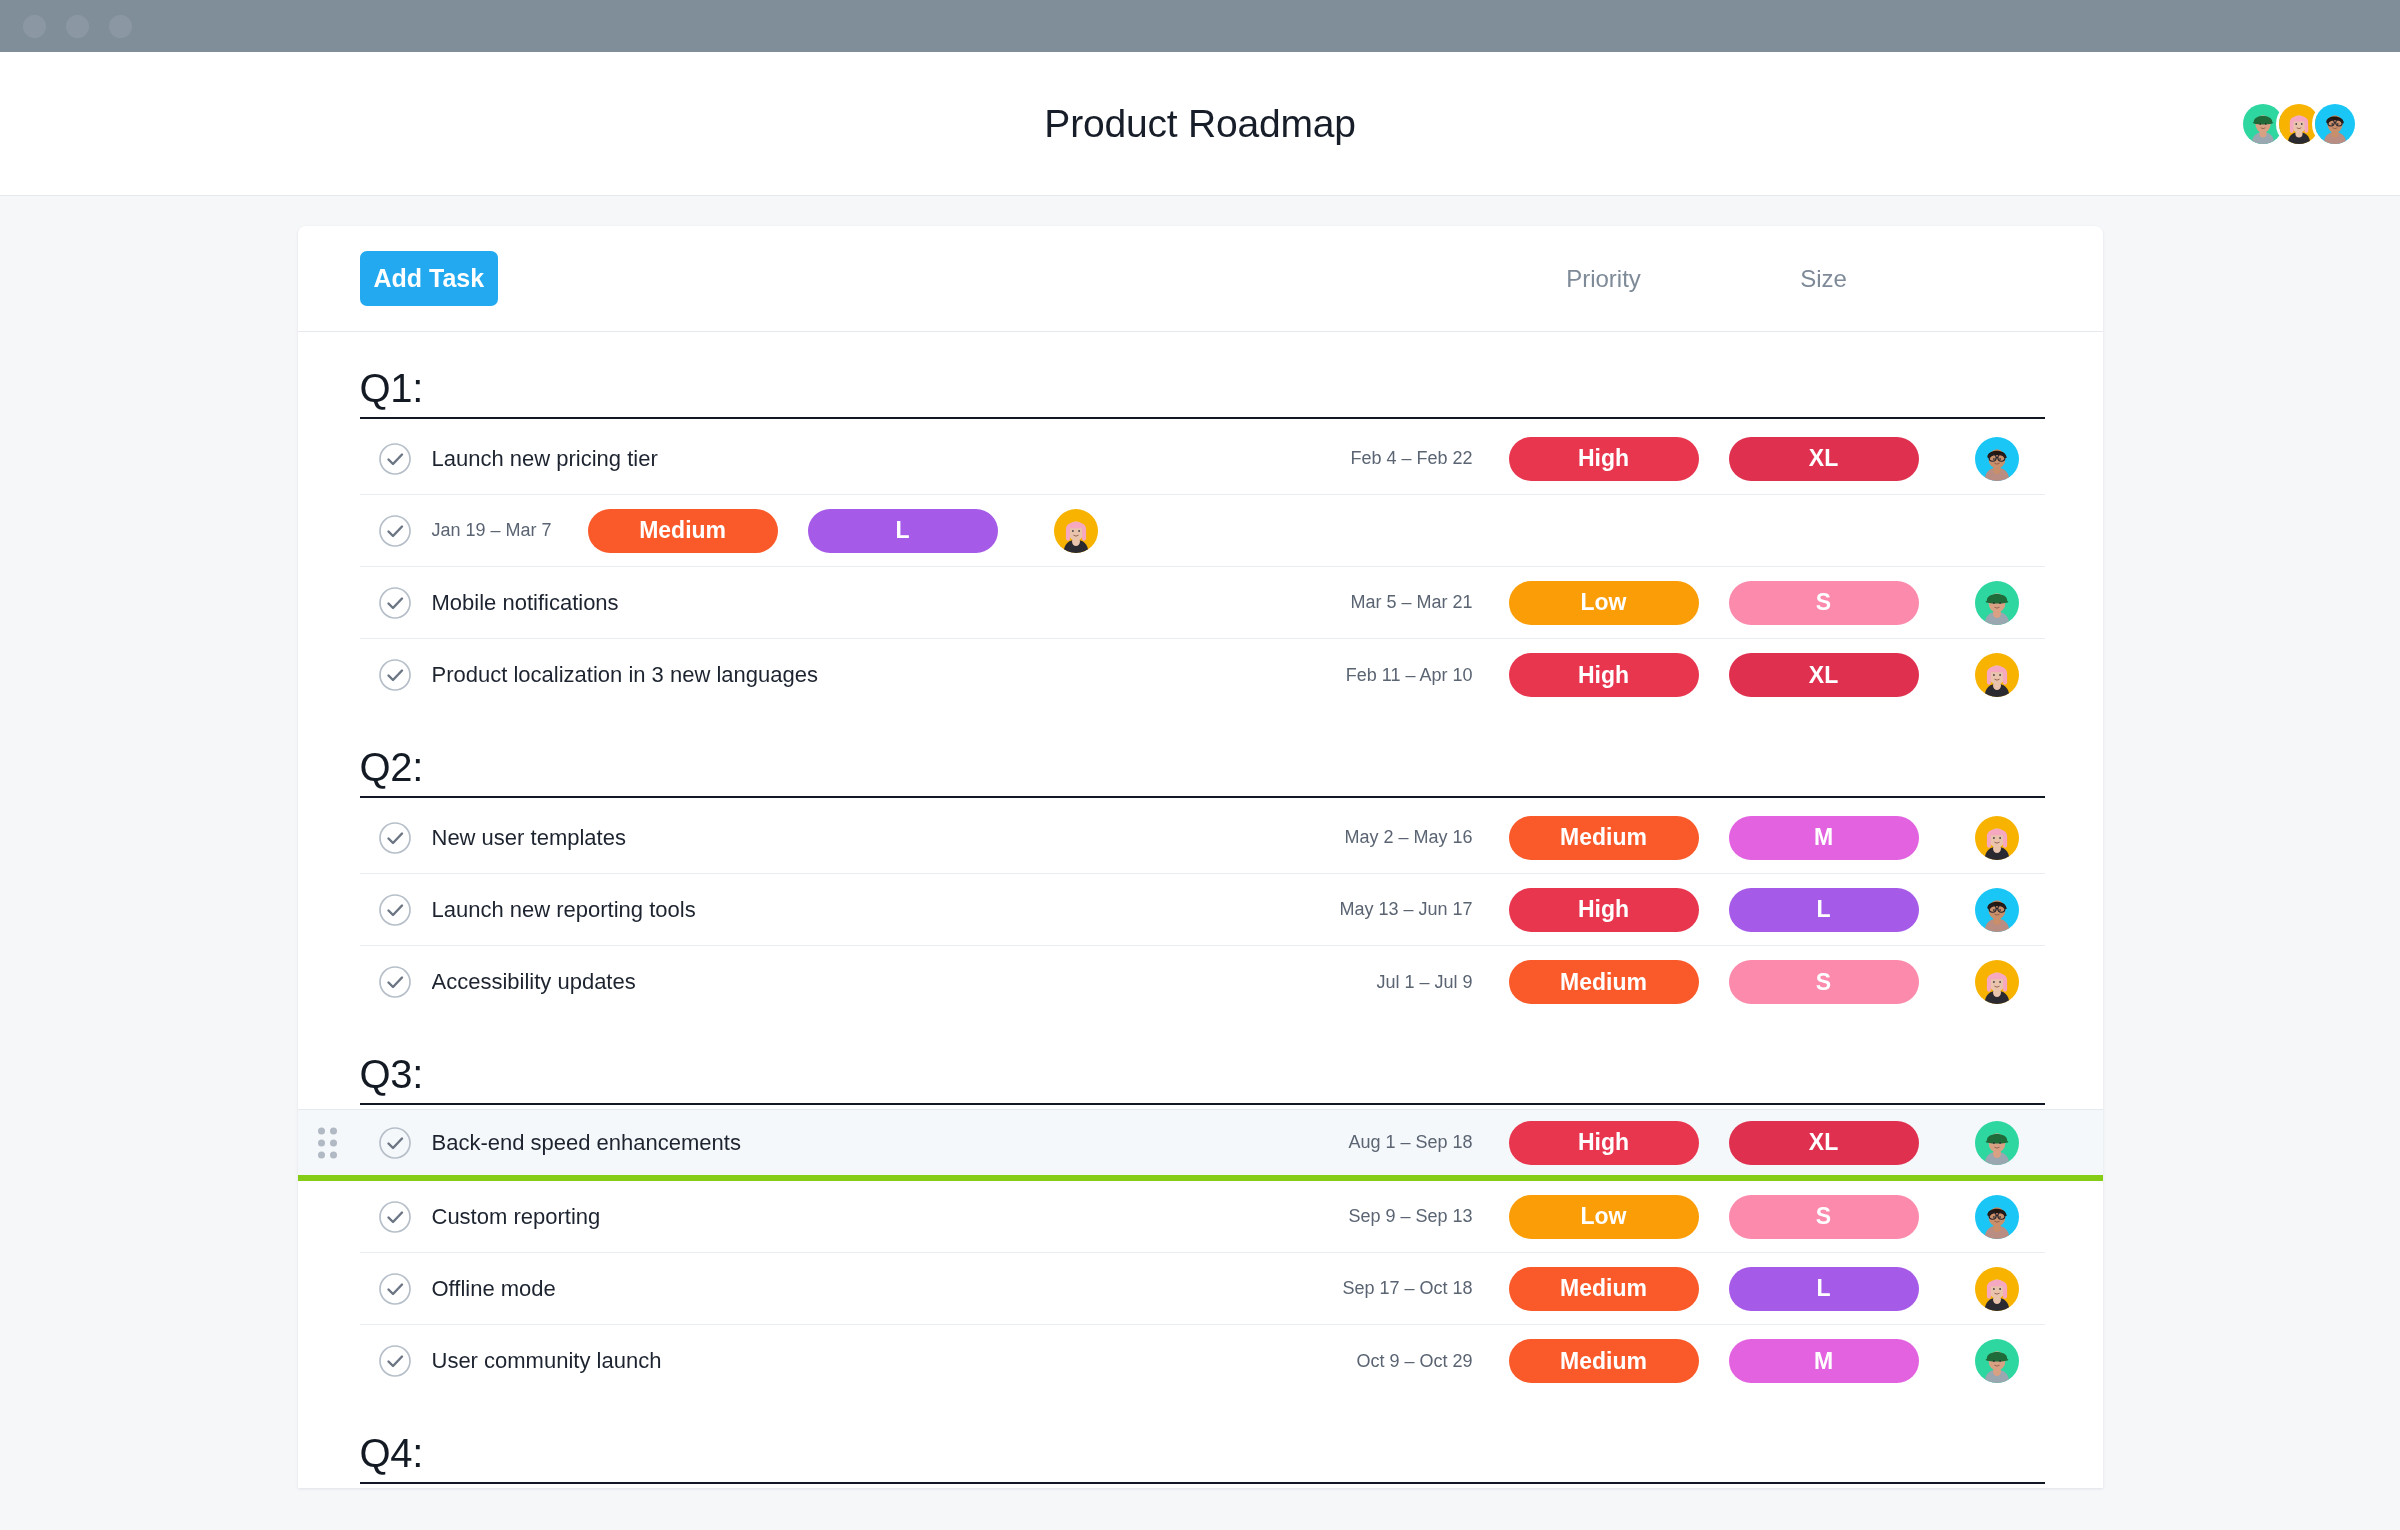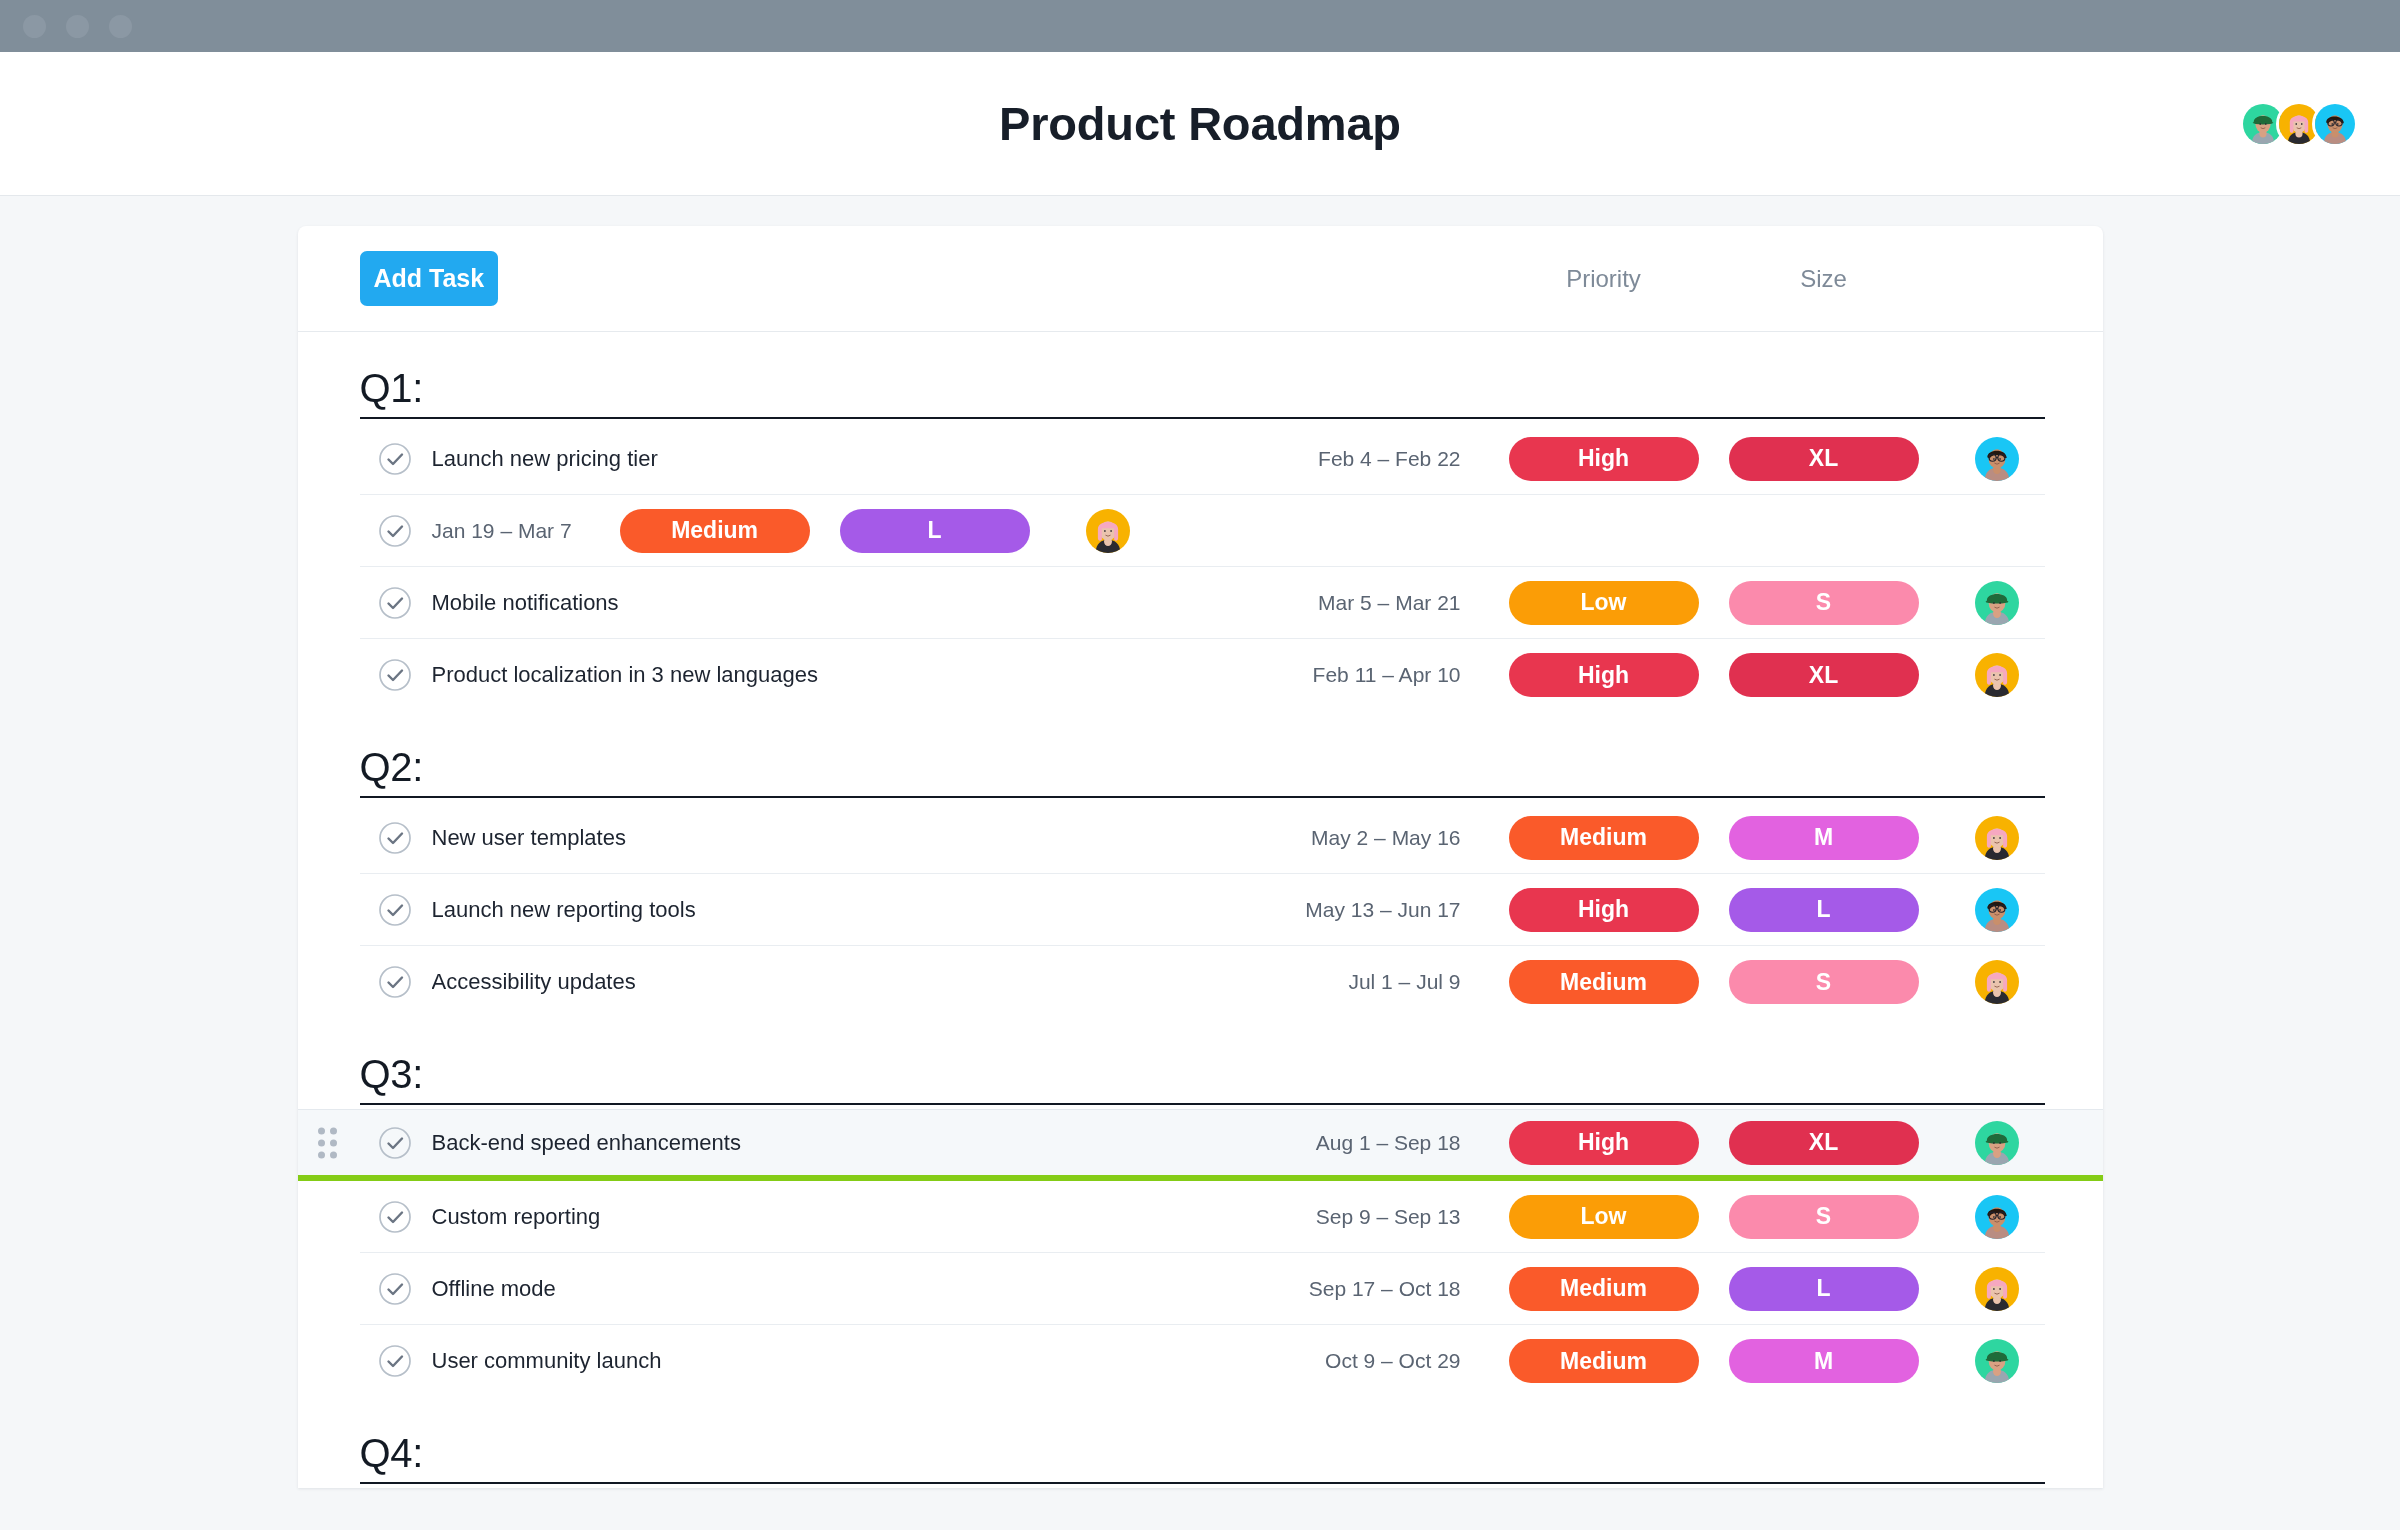--- a/index.html
+++ b/index.html
@@ -21,21 +21,21 @@
 
   
   .app-header {
     height: 144px; width: 100%;
     background: #ffffff;
     border-bottom: 1px solid #e4e8ec;
     position: relative;
     display: flex; align-items: center; justify-content: center;
   }
   .app-title {
-    font-size: 47px; font-weight: bold; color: #171e29;
+    font-size: 39px; font-weight: normal; color: #171e29;
     letter-spacing: -0.2px;
     text-align: center;
   }
   .avatar-cluster {
     position: absolute; right: 42px; top: 50%;
     transform: translateY(-50%);
     display: flex; align-items: center;
   }
   .avatar-cluster .av { margin-left: -10px; }
   .avatar-cluster .av:first-child { margin-left: 0; }
@@ -119,22 +119,22 @@
 
   .check {
     width: 34px; height: 34px; flex-shrink: 0;
     margin-left: 18px; margin-right: 20px; cursor: pointer;
   }
   .task-name {
     font-size: 22px; color: #1d2430; flex: 1;
     white-space: nowrap; overflow: hidden;
   }
   .dates {
-    font-size: 21px; color: #5a6472;
-    text-align: right; margin-right: 48px;
+    font-size: 18px; color: #5a6472;
+    text-align: right; margin-right: 36px;
     white-space: nowrap;
   }
   .pill {
     width: 190px; height: 44px; border-radius: 22px;
     color: #fff; font-size: 23px; font-weight: bold;
     display: flex; align-items: center; justify-content: center;
     flex-shrink: 0; cursor: pointer;
   }
   .pill.size-pill { margin-left: 30px; }
   .row-owner { width: 96px; margin-left: 30px; display: flex; justify-content: center; flex-shrink: 0; }

